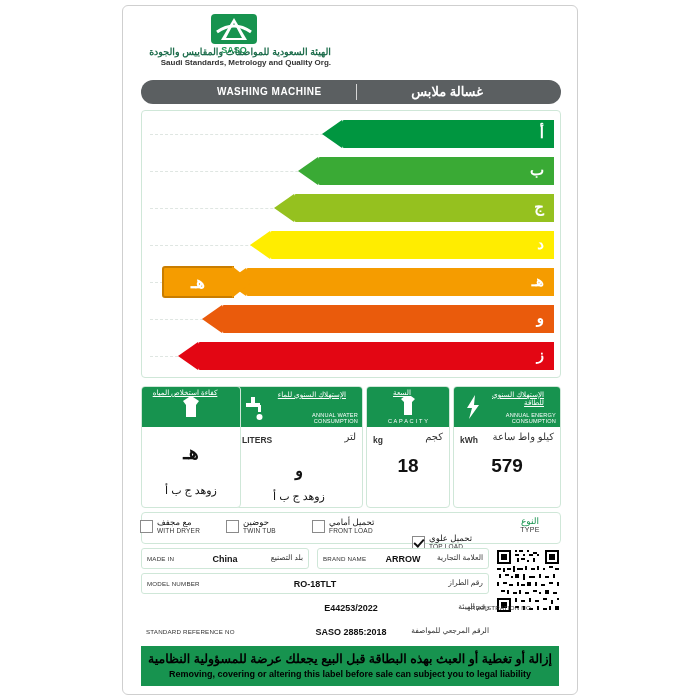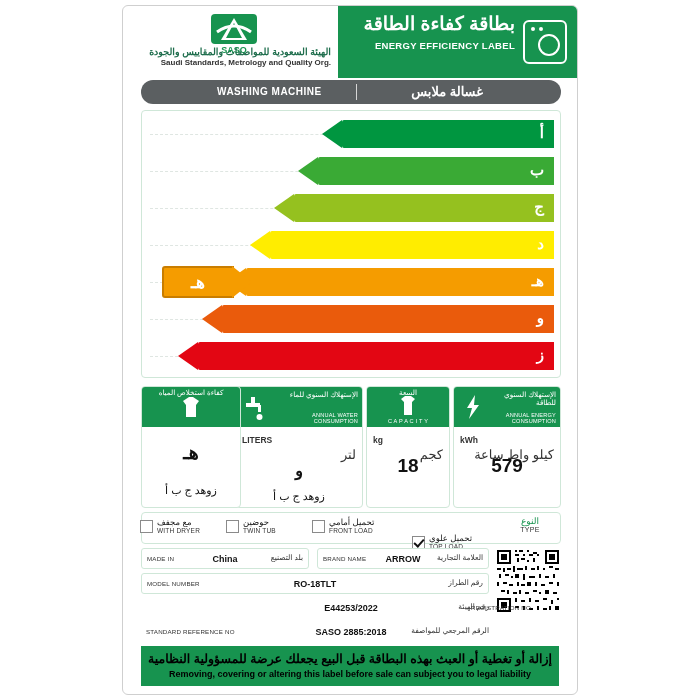--- a/index.html
+++ b/index.html
@@ -288,27 +288,28 @@
   }
   .metric .head .ic {
     position: absolute;
     left: 6px;
     top: 6px;
     width: 26px;
     height: 28px;
   }
   .metric .head .ar {
     position: absolute;
-    right: 4px;
+    right: 16px;
     top: 4px;
     left: 32px;
     text-align: right;
     font-size: 7.2px;
     direction: rtl;
     line-height: 1.15;
+    text-decoration: underline;
   }
   .metric .head .en {
     position: absolute;
     right: 4px;
     bottom: 3px;
     left: 32px;
     text-align: right;
     font-size: 5.6px;
     letter-spacing: 0.2px;
   }
@@ -329,22 +330,22 @@
     position: absolute;
     left: 6px;
     top: 8px;
     font-size: 8.5px;
     color: #333;
     font-weight: bold;
   }
   .metric .unit-r {
     position: absolute;
     right: 6px;
-    top: 20px;
-    font-size: 13px;
+    top: 4px;
+    font-size: 10px;
     color: #333;
     direction: rtl;
     text-align: center;
   }
   .metric .value {
     position: absolute;
     left: 0;
     right: 0;
     top: 16px;
     text-align: center;
@@ -553,29 +554,20 @@
           <polygon points="31,11 39,26 23,26" fill="#17934f"></polygon>
           <path d="M14 20 q17 -12 34 0" stroke="#ffffff" stroke-width="3" fill="none"></path>
           <text x="31" y="41" font-size="9" font-family="Liberation Sans, sans-serif" font-weight="bold" fill="#17934f" text-anchor="middle">SASO</text>
         </svg>
       </div>
       <div class="saso-text">
         <div class="saso-ar">الهيئة السعودية للمواصفات والمقاييس والجودة</div>
         <div class="saso-en">Saudi Standards, Metrology and Quality Org.</div>
       </div>
 
-      <div class="header-green">
-        <div class="ar-title">بطاقة كفاءة الطاقة</div>
-        <div class="en-title">ENERGY EFFICIENCY LABEL</div>
-        <div class="wm-icon">
-          <div class="knob"></div>
-          <div class="knob2"></div>
-          <div class="drum"></div>
-        </div>
-      </div>
     </div>
 
     <div class="type-bar">
       <div class="en">WASHING MACHINE</div>
       <div class="sep"></div>
       <div class="ar">غسالة ملابس</div>
     </div>
 
     <div class="scale">
 

